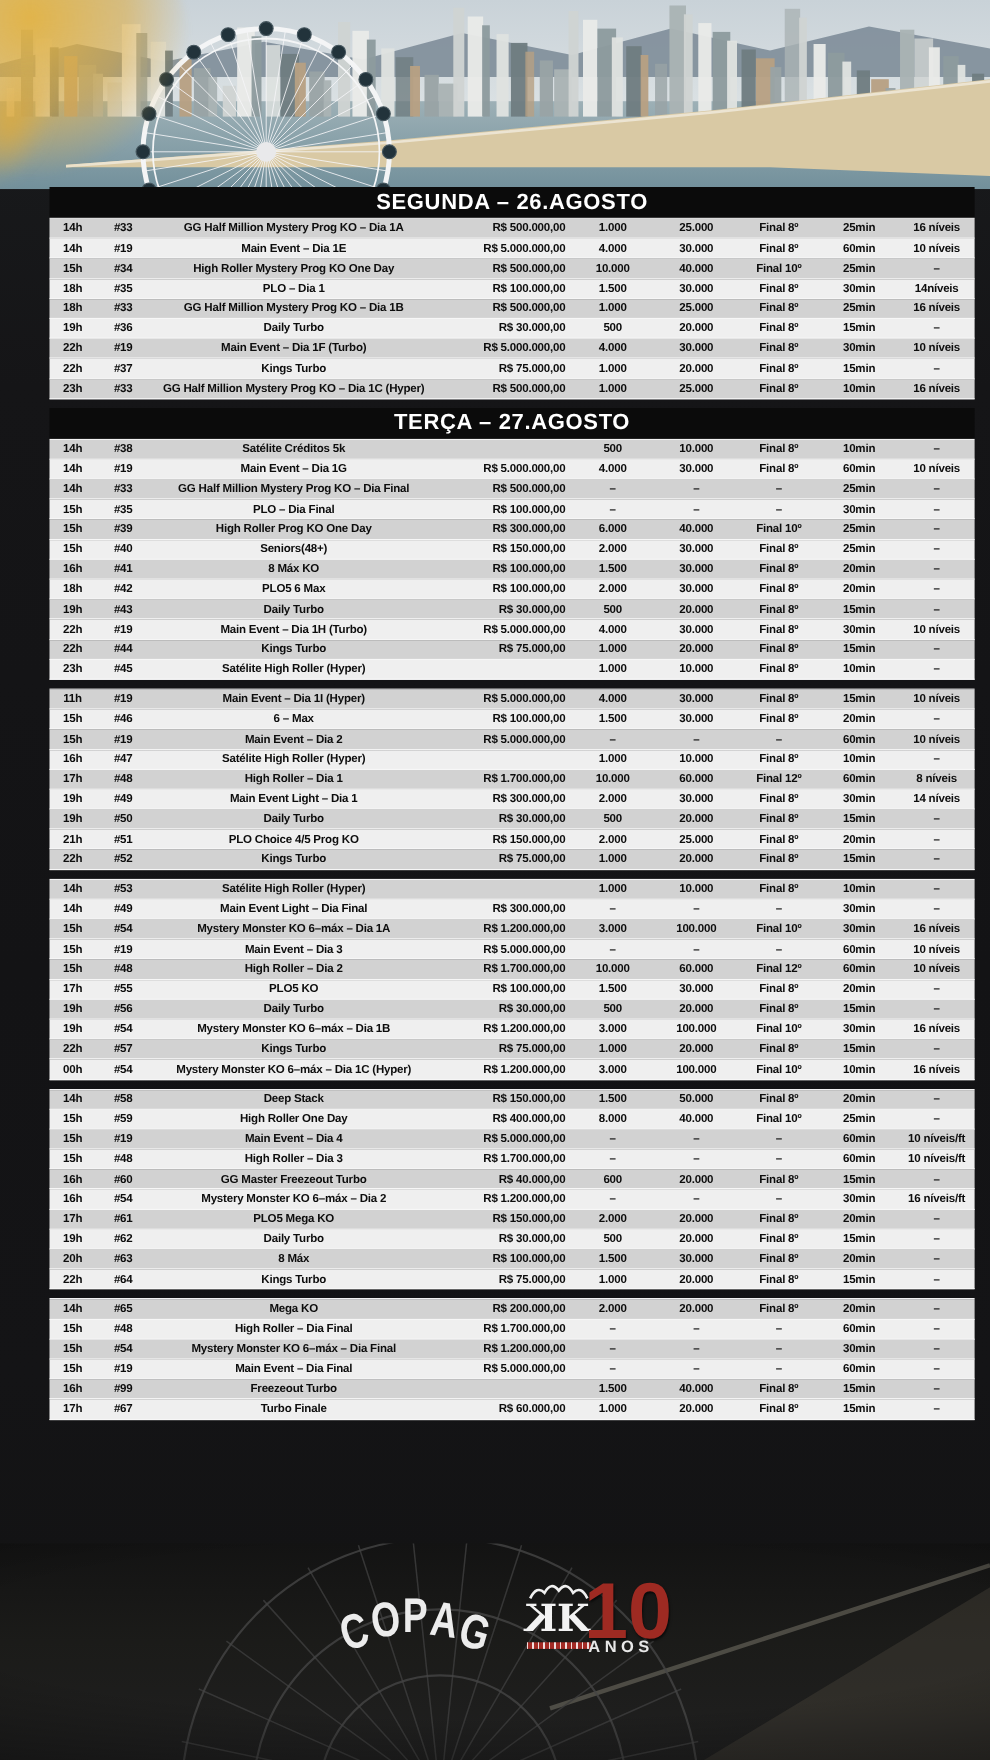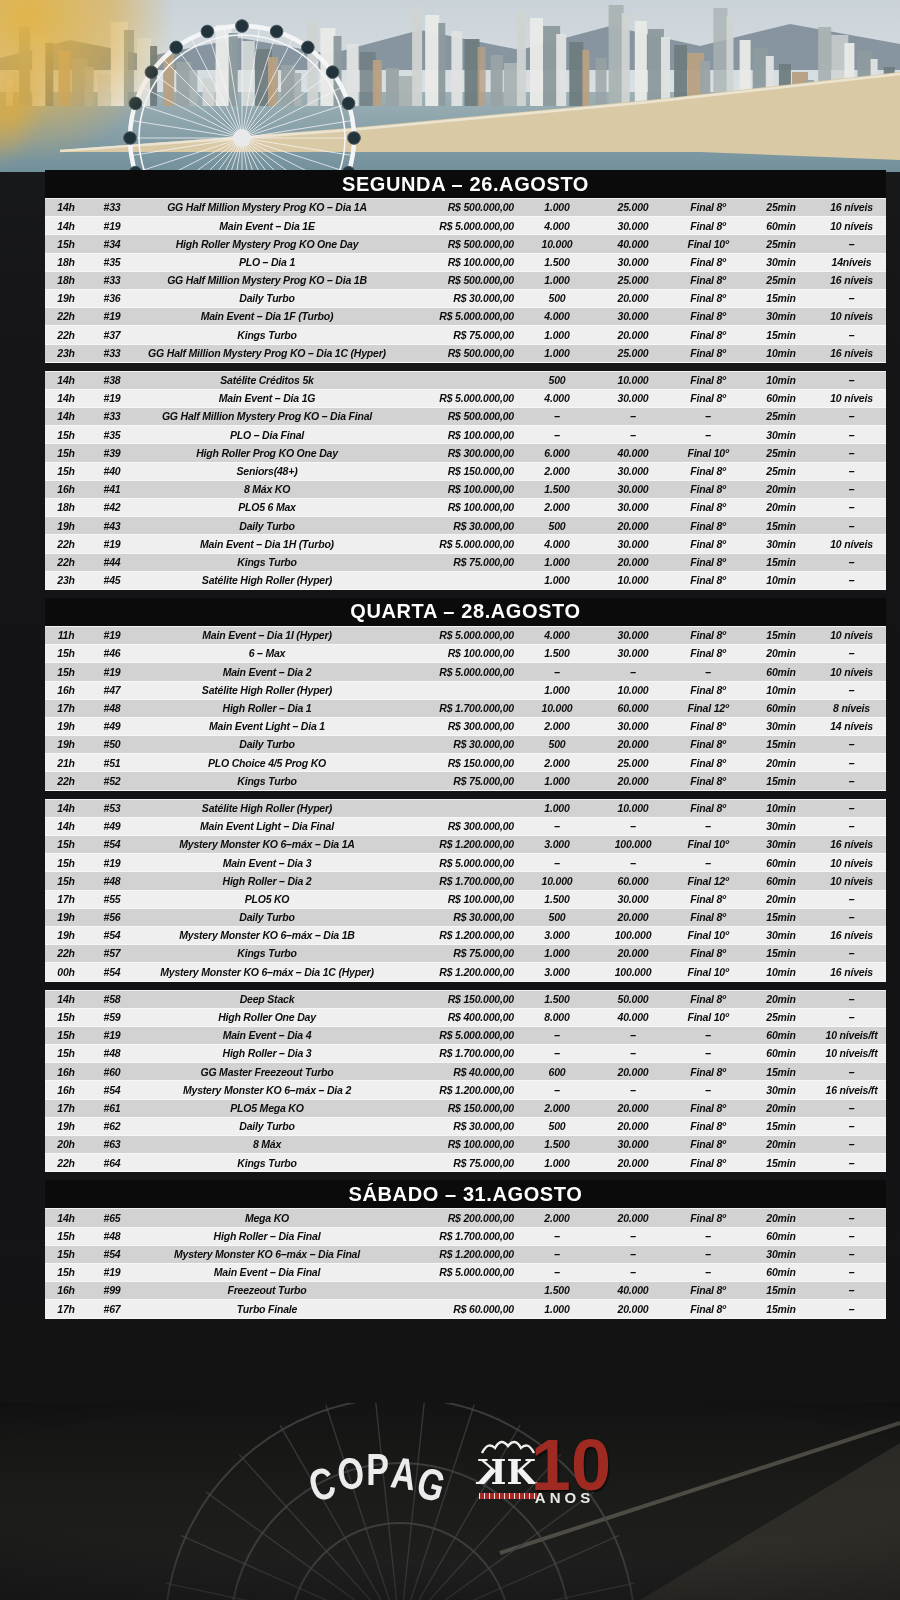--- a/index.html
+++ b/index.html
@@ -16,21 +16,21 @@
       background:radial-gradient(closest-side, rgba(222,170,58,.8), rgba(222,170,58,0));
       filter:blur(6px);transform:rotate(24deg);}
   
   .schedule{position:absolute;top:170px;left:28px;width:841px;display:flex;flex-direction:column;margin-left:17px;}
   .day{margin-bottom:8px;}
   .day-title{margin:0;height:28px;background:#0b0b0b;color:#ffffff;display:flex;align-items:center;justify-content:center;
       font-size:20px;font-weight:800;letter-spacing:.6px;transform-origin:center;}
   .rows{border-top:1px solid #f2f2f2;}
   .row{display:grid;grid-template-columns:42px 50px 260px 122px 76px 76px 74px 72px 69px;
       height:18.2px;box-sizing:border-box;align-items:center;border-bottom:1.5px solid #f7f7f7;
-      font-size:10.5px;font-weight:700;color:#0d0d0d;letter-spacing:-0.2px;line-height:1;font-style:italic;}
+      font-size:10.5px;font-weight:700;color:#0d0d0d;letter-spacing:-0.2px;line-height:1;}
   .row:nth-child(odd){background:#d2d2d2;}
   .row:nth-child(even){background:#efefef;}
   .c{overflow:visible;white-space:nowrap;}
   .c-time,.c-number{text-align:center;}
   .c-name{text-align:center;}
   .c-guarantee{text-align:right;padding-right:5px;}
   .c-buyin,.c-stack,.c-final,.c-blind,.c-levels{text-align:center;}
   
   .footer{position:absolute;top:1403px;left:0;width:900px;height:197px;overflow:hidden;
       background:linear-gradient(180deg,#131313 0%,#1b1b19 45%,#202020 100%);}
@@ -335,20 +335,21 @@
     <span class="c c-buyin">1.000</span>
     <span class="c c-stack">25.000</span>
     <span class="c c-final">Final 8º</span>
     <span class="c c-blind">10min</span>
     <span class="c c-levels">16 níveis</span>
   </div>
 </div>
   </section>
 
   <section class="day">
+    <h2 class="day-title">TERÇA – 27.AGOSTO</h2>
     <div class="rows">
   <div class="row">
     <span class="c c-time">14h</span>
     <span class="c c-number">#38</span>
     <span class="c c-name">Satélite Créditos 5k</span>
     <span class="c c-guarantee"></span>
     <span class="c c-buyin">500</span>
     <span class="c c-stack">10.000</span>
     <span class="c c-final">Final 8º</span>
     <span class="c c-blind">10min</span>
@@ -483,21 +484,20 @@
     <span class="c c-buyin">1.000</span>
     <span class="c c-stack">10.000</span>
     <span class="c c-final">Final 8º</span>
     <span class="c c-blind">10min</span>
     <span class="c c-levels">–</span>
   </div>
 </div>
   </section>
 
   <section class="day">
-    <h2 class="day-title">QUARTA – 28.AGOSTO</h2>
     <div class="rows">
   <div class="row">
     <span class="c c-time">11h</span>
     <span class="c c-number">#19</span>
     <span class="c c-name">Main Event – Dia 1I (Hyper)</span>
     <span class="c c-guarantee">R$ 5.000.000,00</span>
     <span class="c c-buyin">4.000</span>
     <span class="c c-stack">30.000</span>
     <span class="c c-final">Final 8º</span>
     <span class="c c-blind">15min</span>
@@ -844,21 +844,20 @@
     <span class="c c-buyin">1.000</span>
     <span class="c c-stack">20.000</span>
     <span class="c c-final">Final 8º</span>
     <span class="c c-blind">15min</span>
     <span class="c c-levels">–</span>
   </div>
 </div>
   </section>
 
   <section class="day">
-    <h2 class="day-title">SÁBADO – 31.AGOSTO</h2>
     <div class="rows">
   <div class="row">
     <span class="c c-time">14h</span>
     <span class="c c-number">#65</span>
     <span class="c c-name">Mega KO</span>
     <span class="c c-guarantee">R$ 200.000,00</span>
     <span class="c c-buyin">2.000</span>
     <span class="c c-stack">20.000</span>
     <span class="c c-final">Final 8º</span>
     <span class="c c-blind">20min</span>

